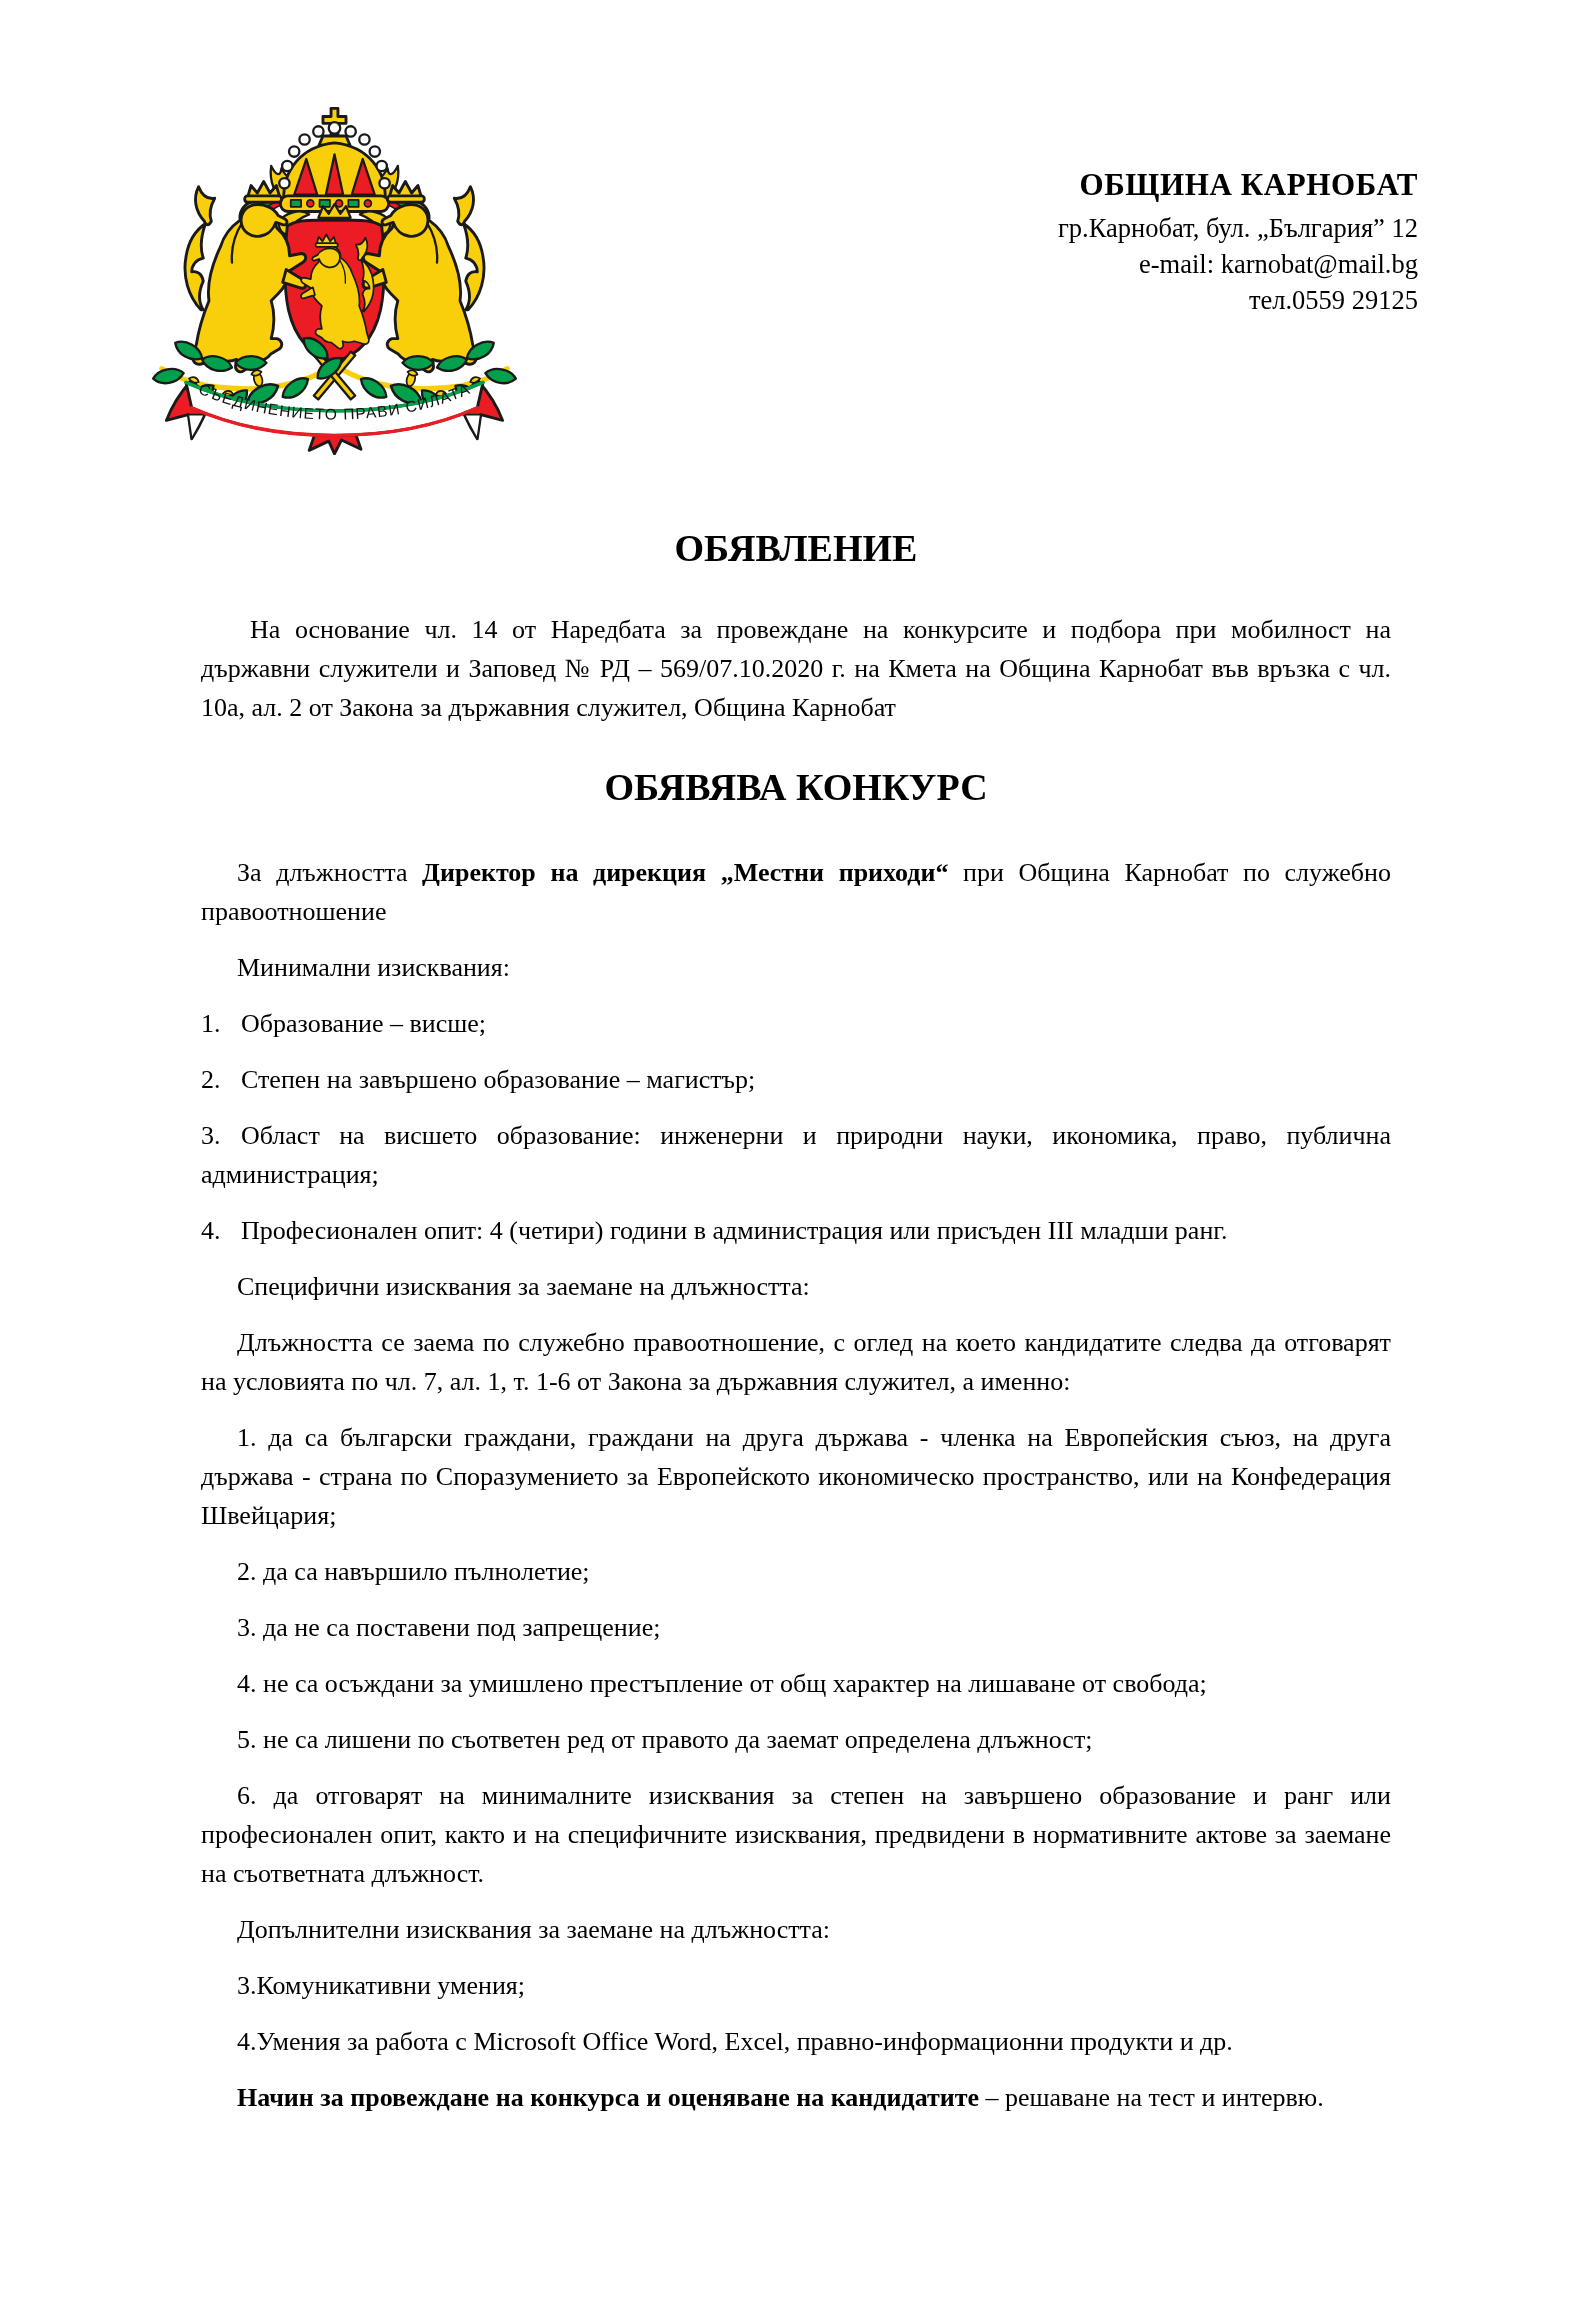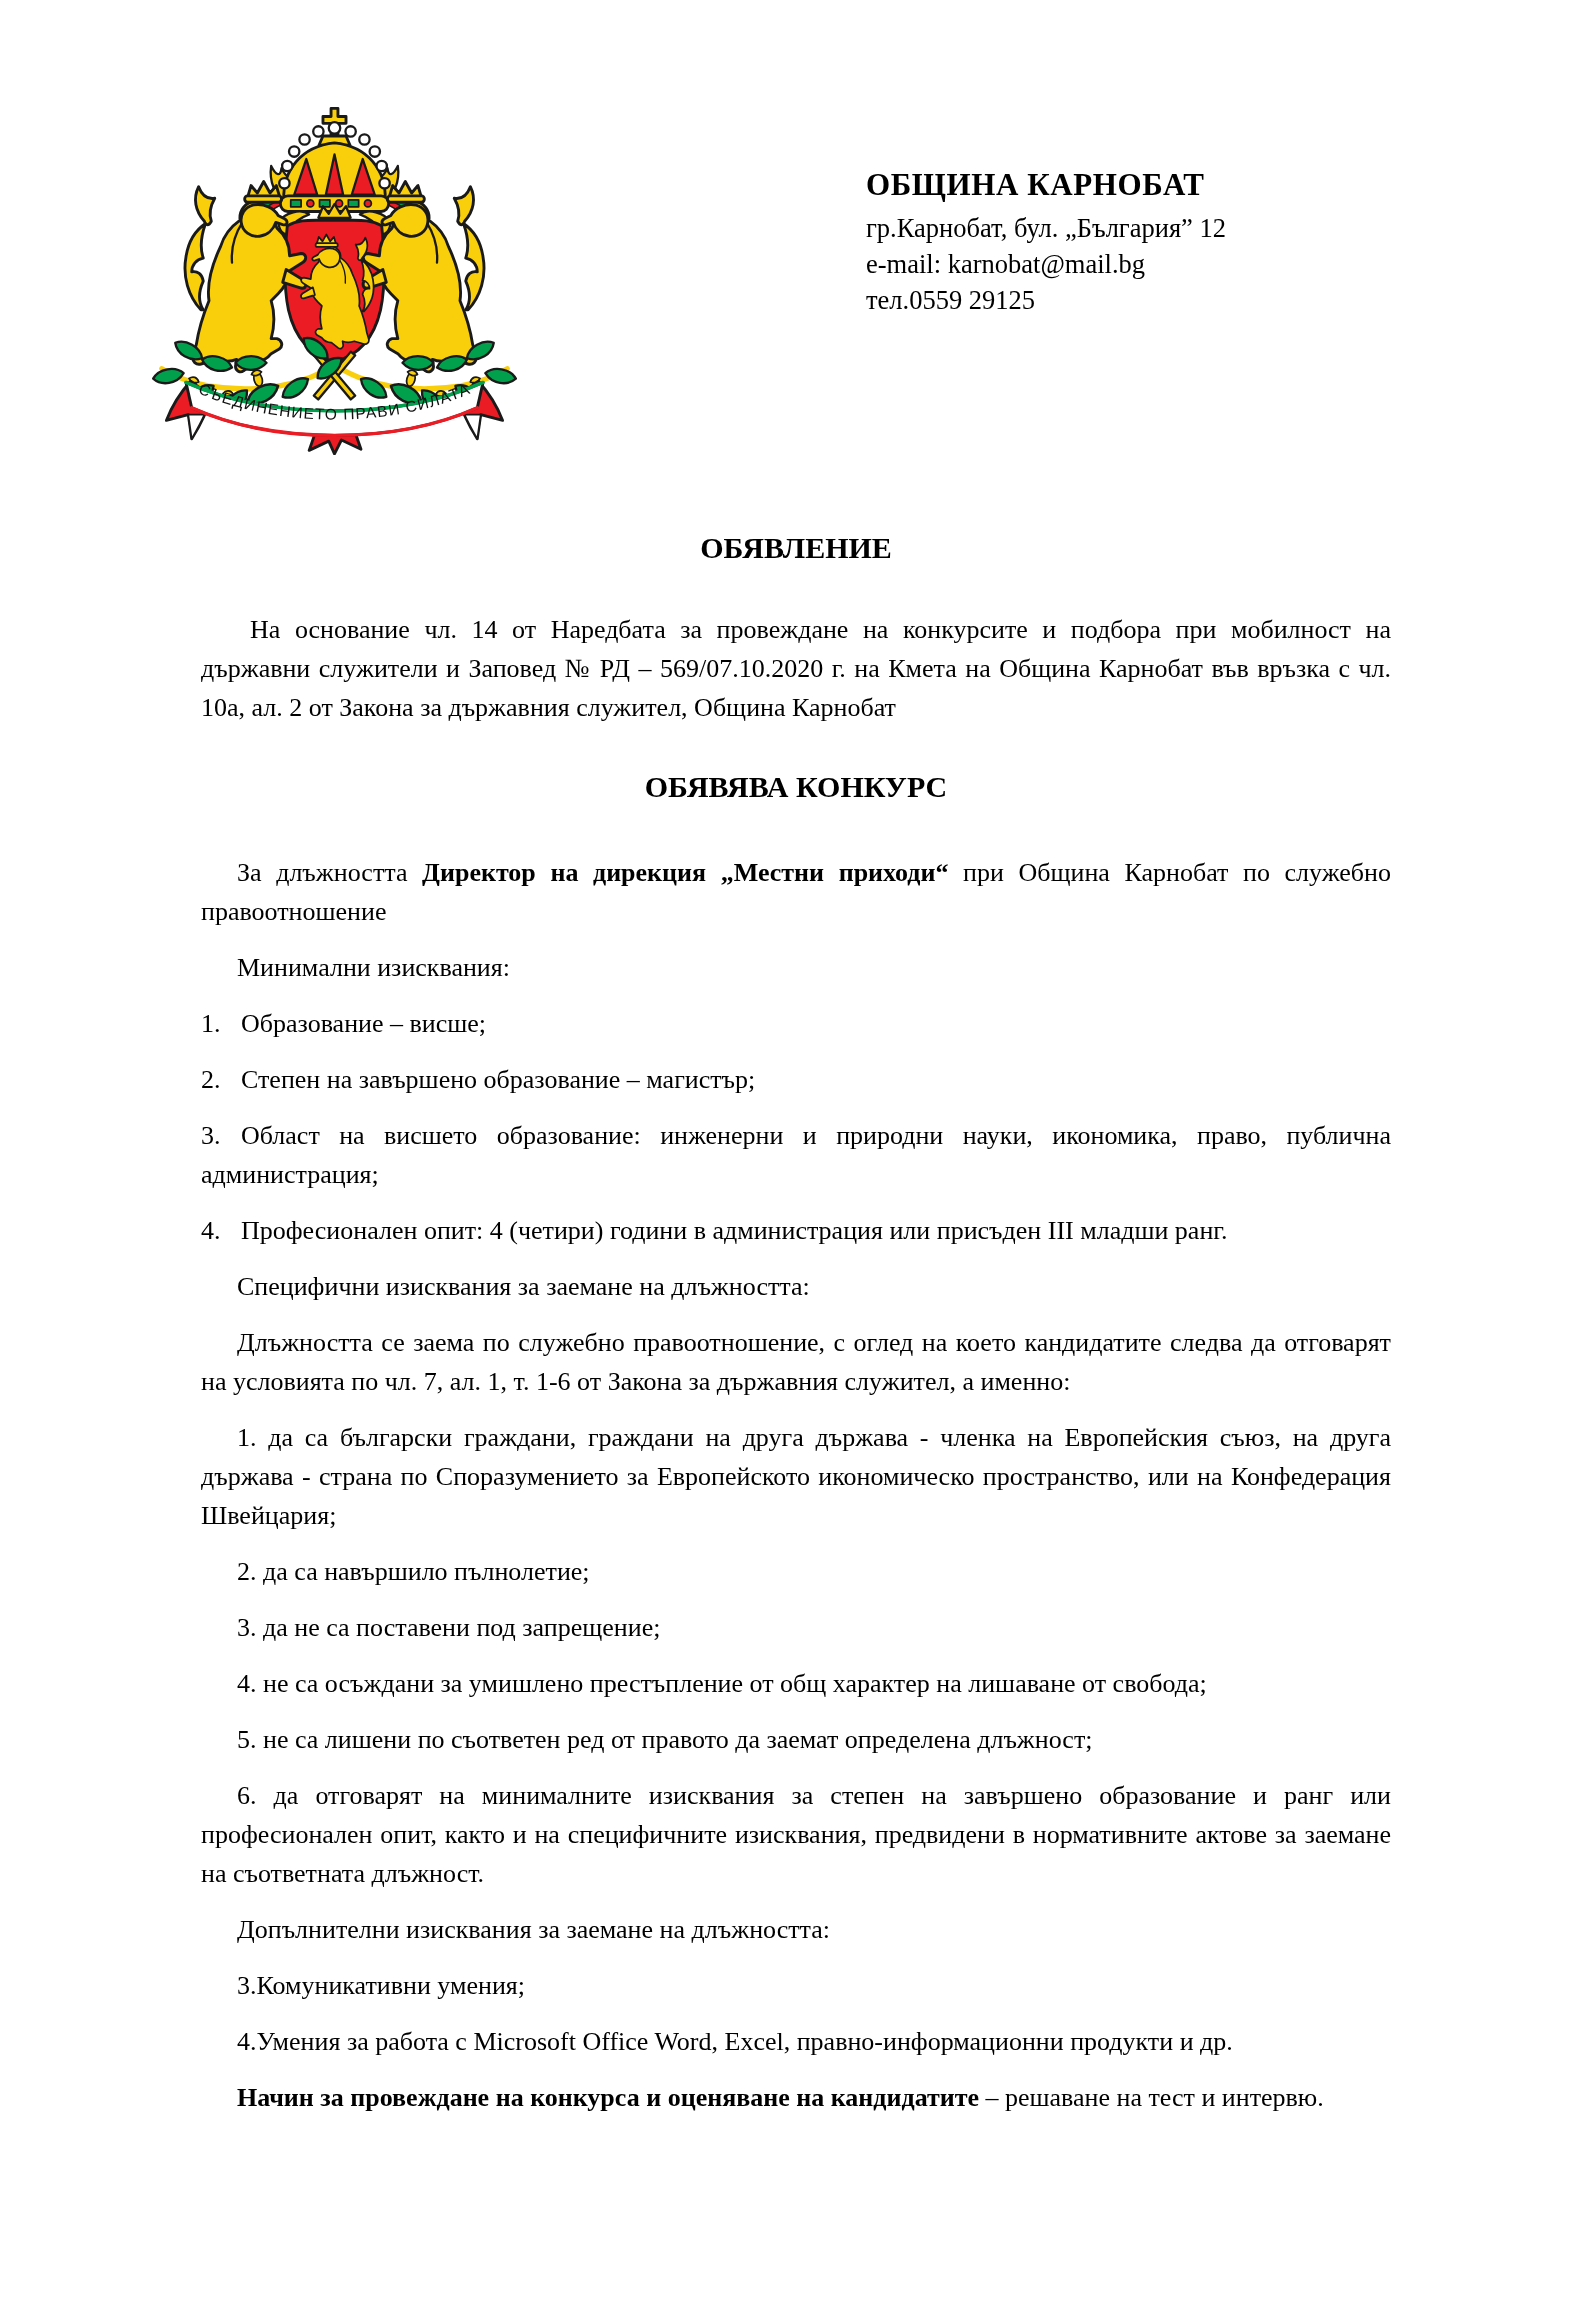--- a/index.html
+++ b/index.html
@@ -13,43 +13,43 @@
     overflow:hidden;
   }
   
   .emblem{
     position:absolute;
     left:133px; top:98px;
     width:403px; height:357px;
   }
   .org-block{
     position:absolute;
-    left:866px; top:167px;
+    left:922px; top:167px;
     width:496px;
     font-size:26.5px;
     line-height:36px;
-    text-align:left;
+    text-align:right;
   }
   .org-name{
     font-size:31px;
     font-weight:bold;
     line-height:35px;
     margin-bottom:8px;
     letter-spacing:0.6px;
   }
   
   .doc{
     position:absolute;
     left:184px; top:533px;
     width:1224px;
     font-size:26px;
     line-height:39px;
   }
   .doc h1, .doc h2{
-    font-size:30px;
+    font-size:38px;
     line-height:30px;
     font-weight:bold;
     text-align:center;
     margin:0;
   }
   .doc h1{margin-bottom:47px;}
   .doc h2{margin-top:45px;margin-bottom:51px;}
   .doc p{margin:17px;text-align:justify;}
   .indent{text-indent:36px;}
   .indent-lg{text-indent:49px;}

